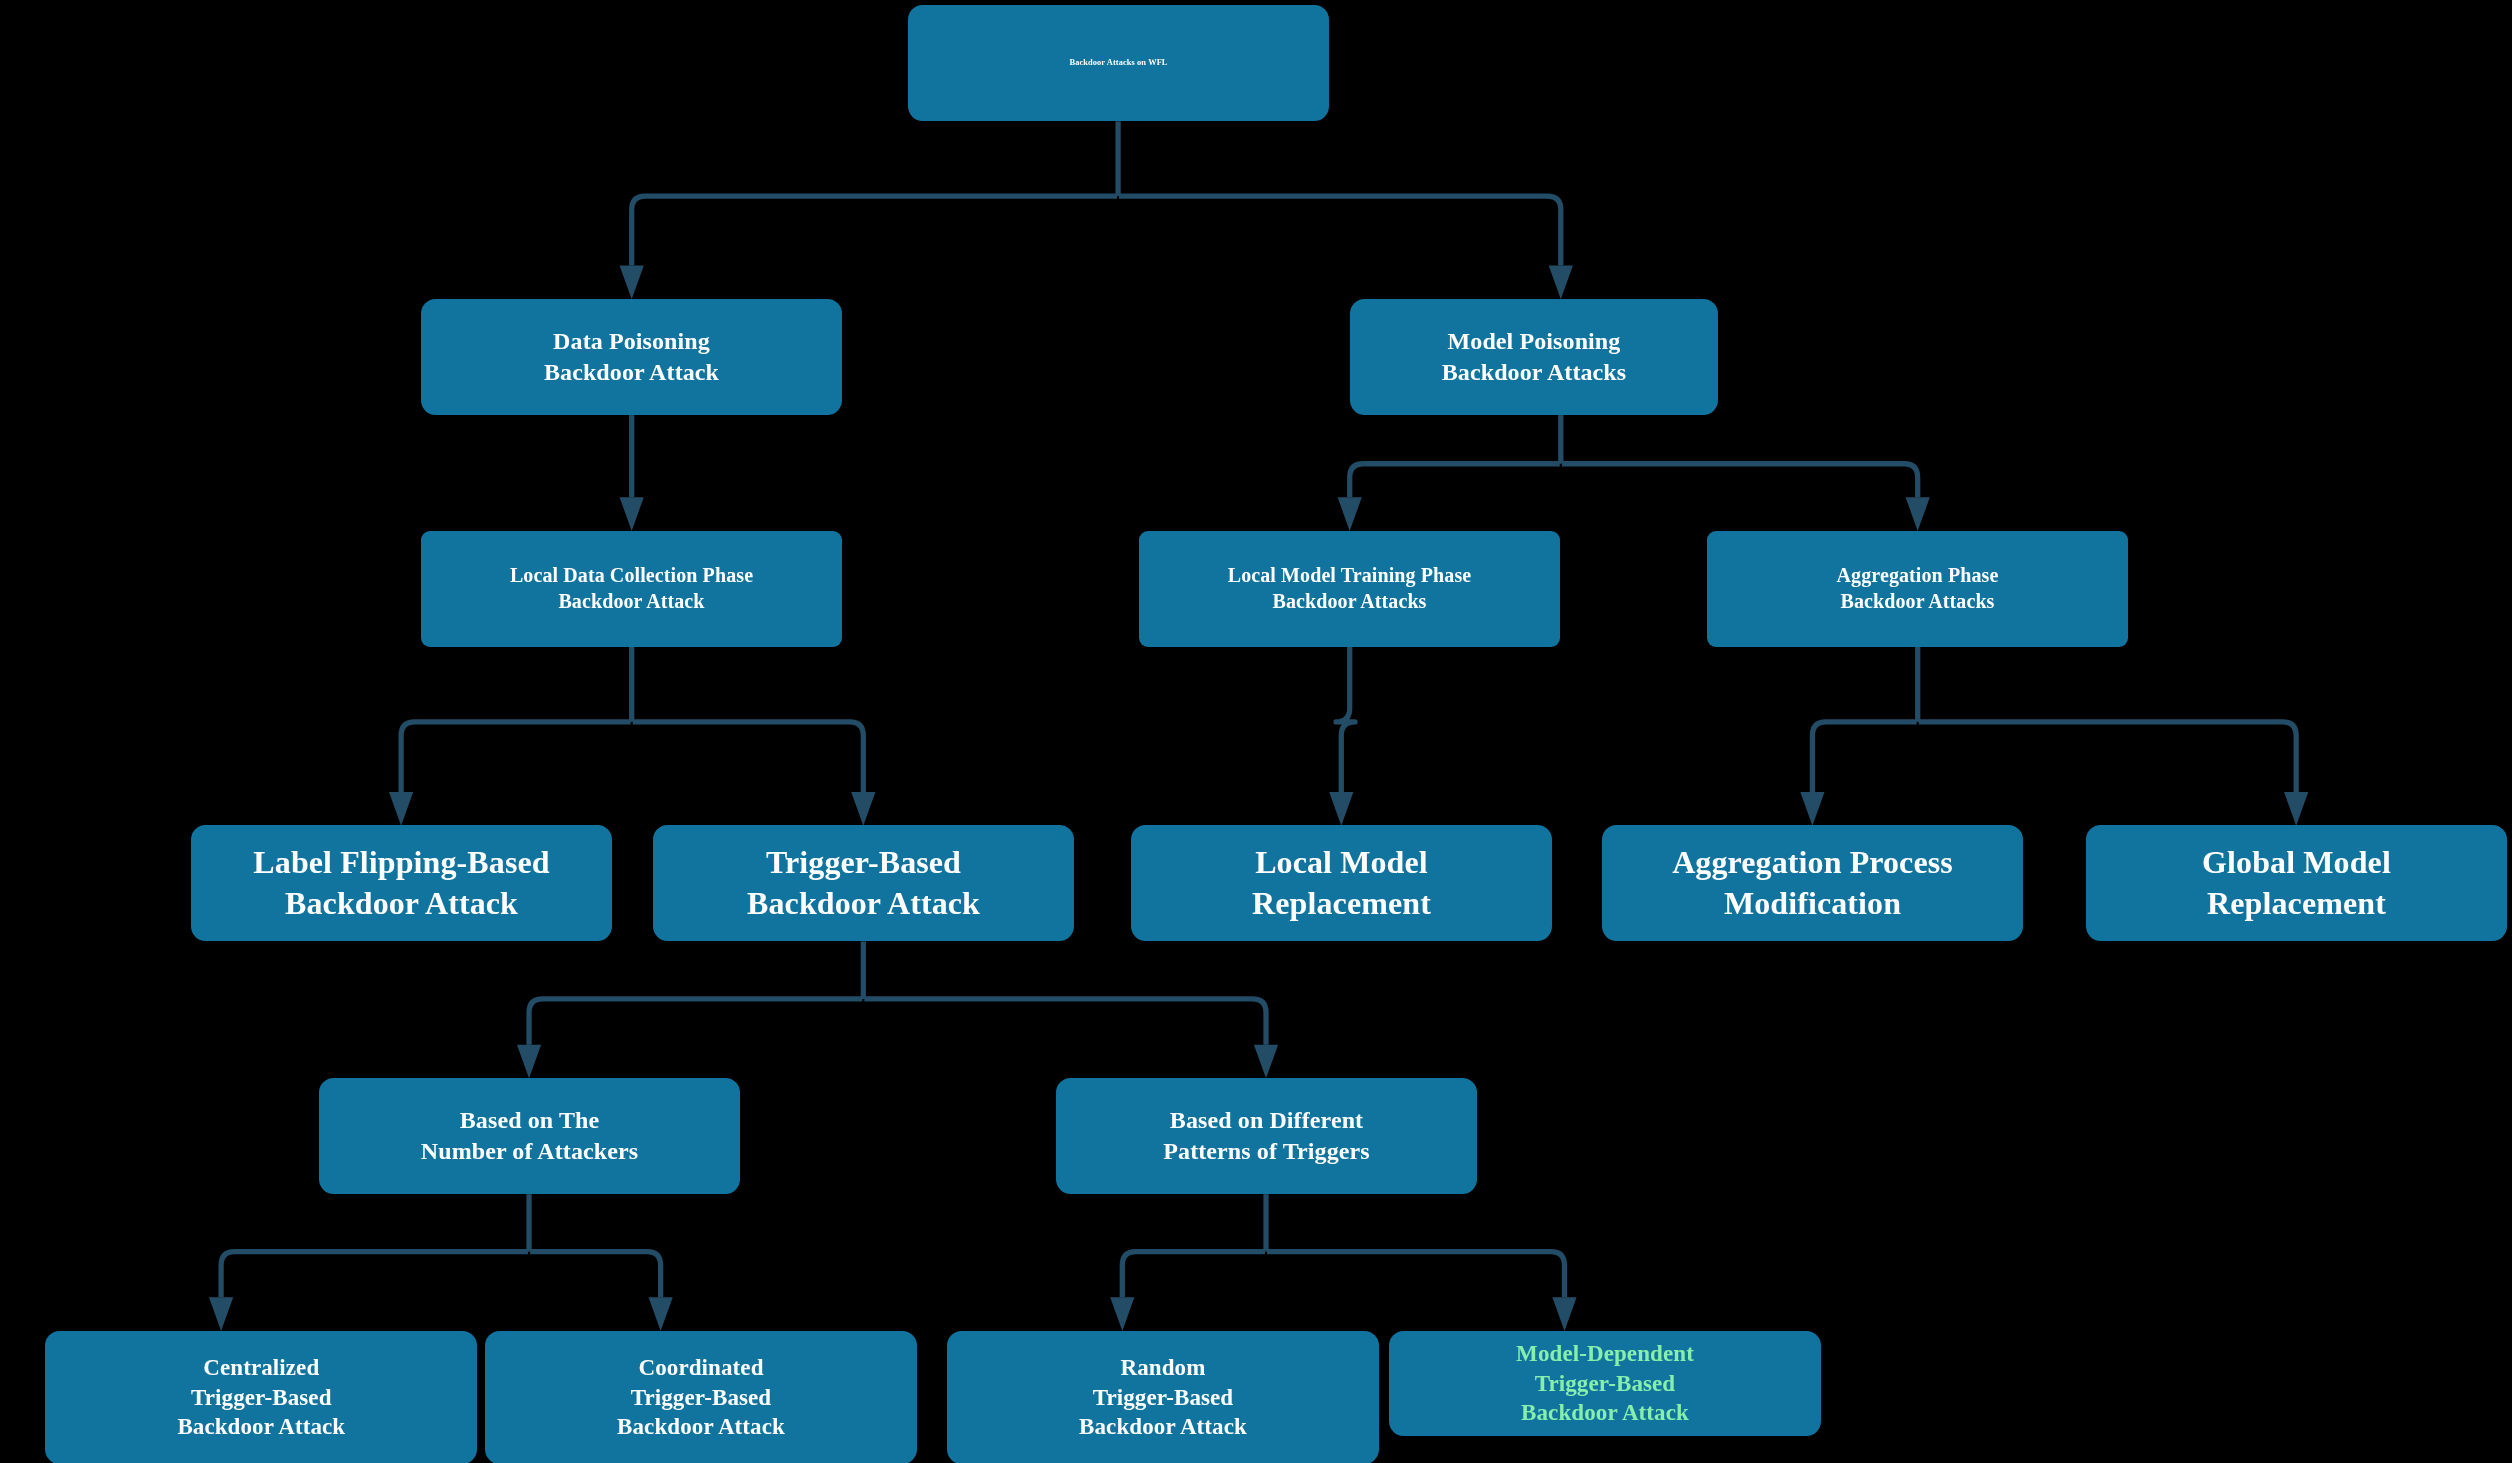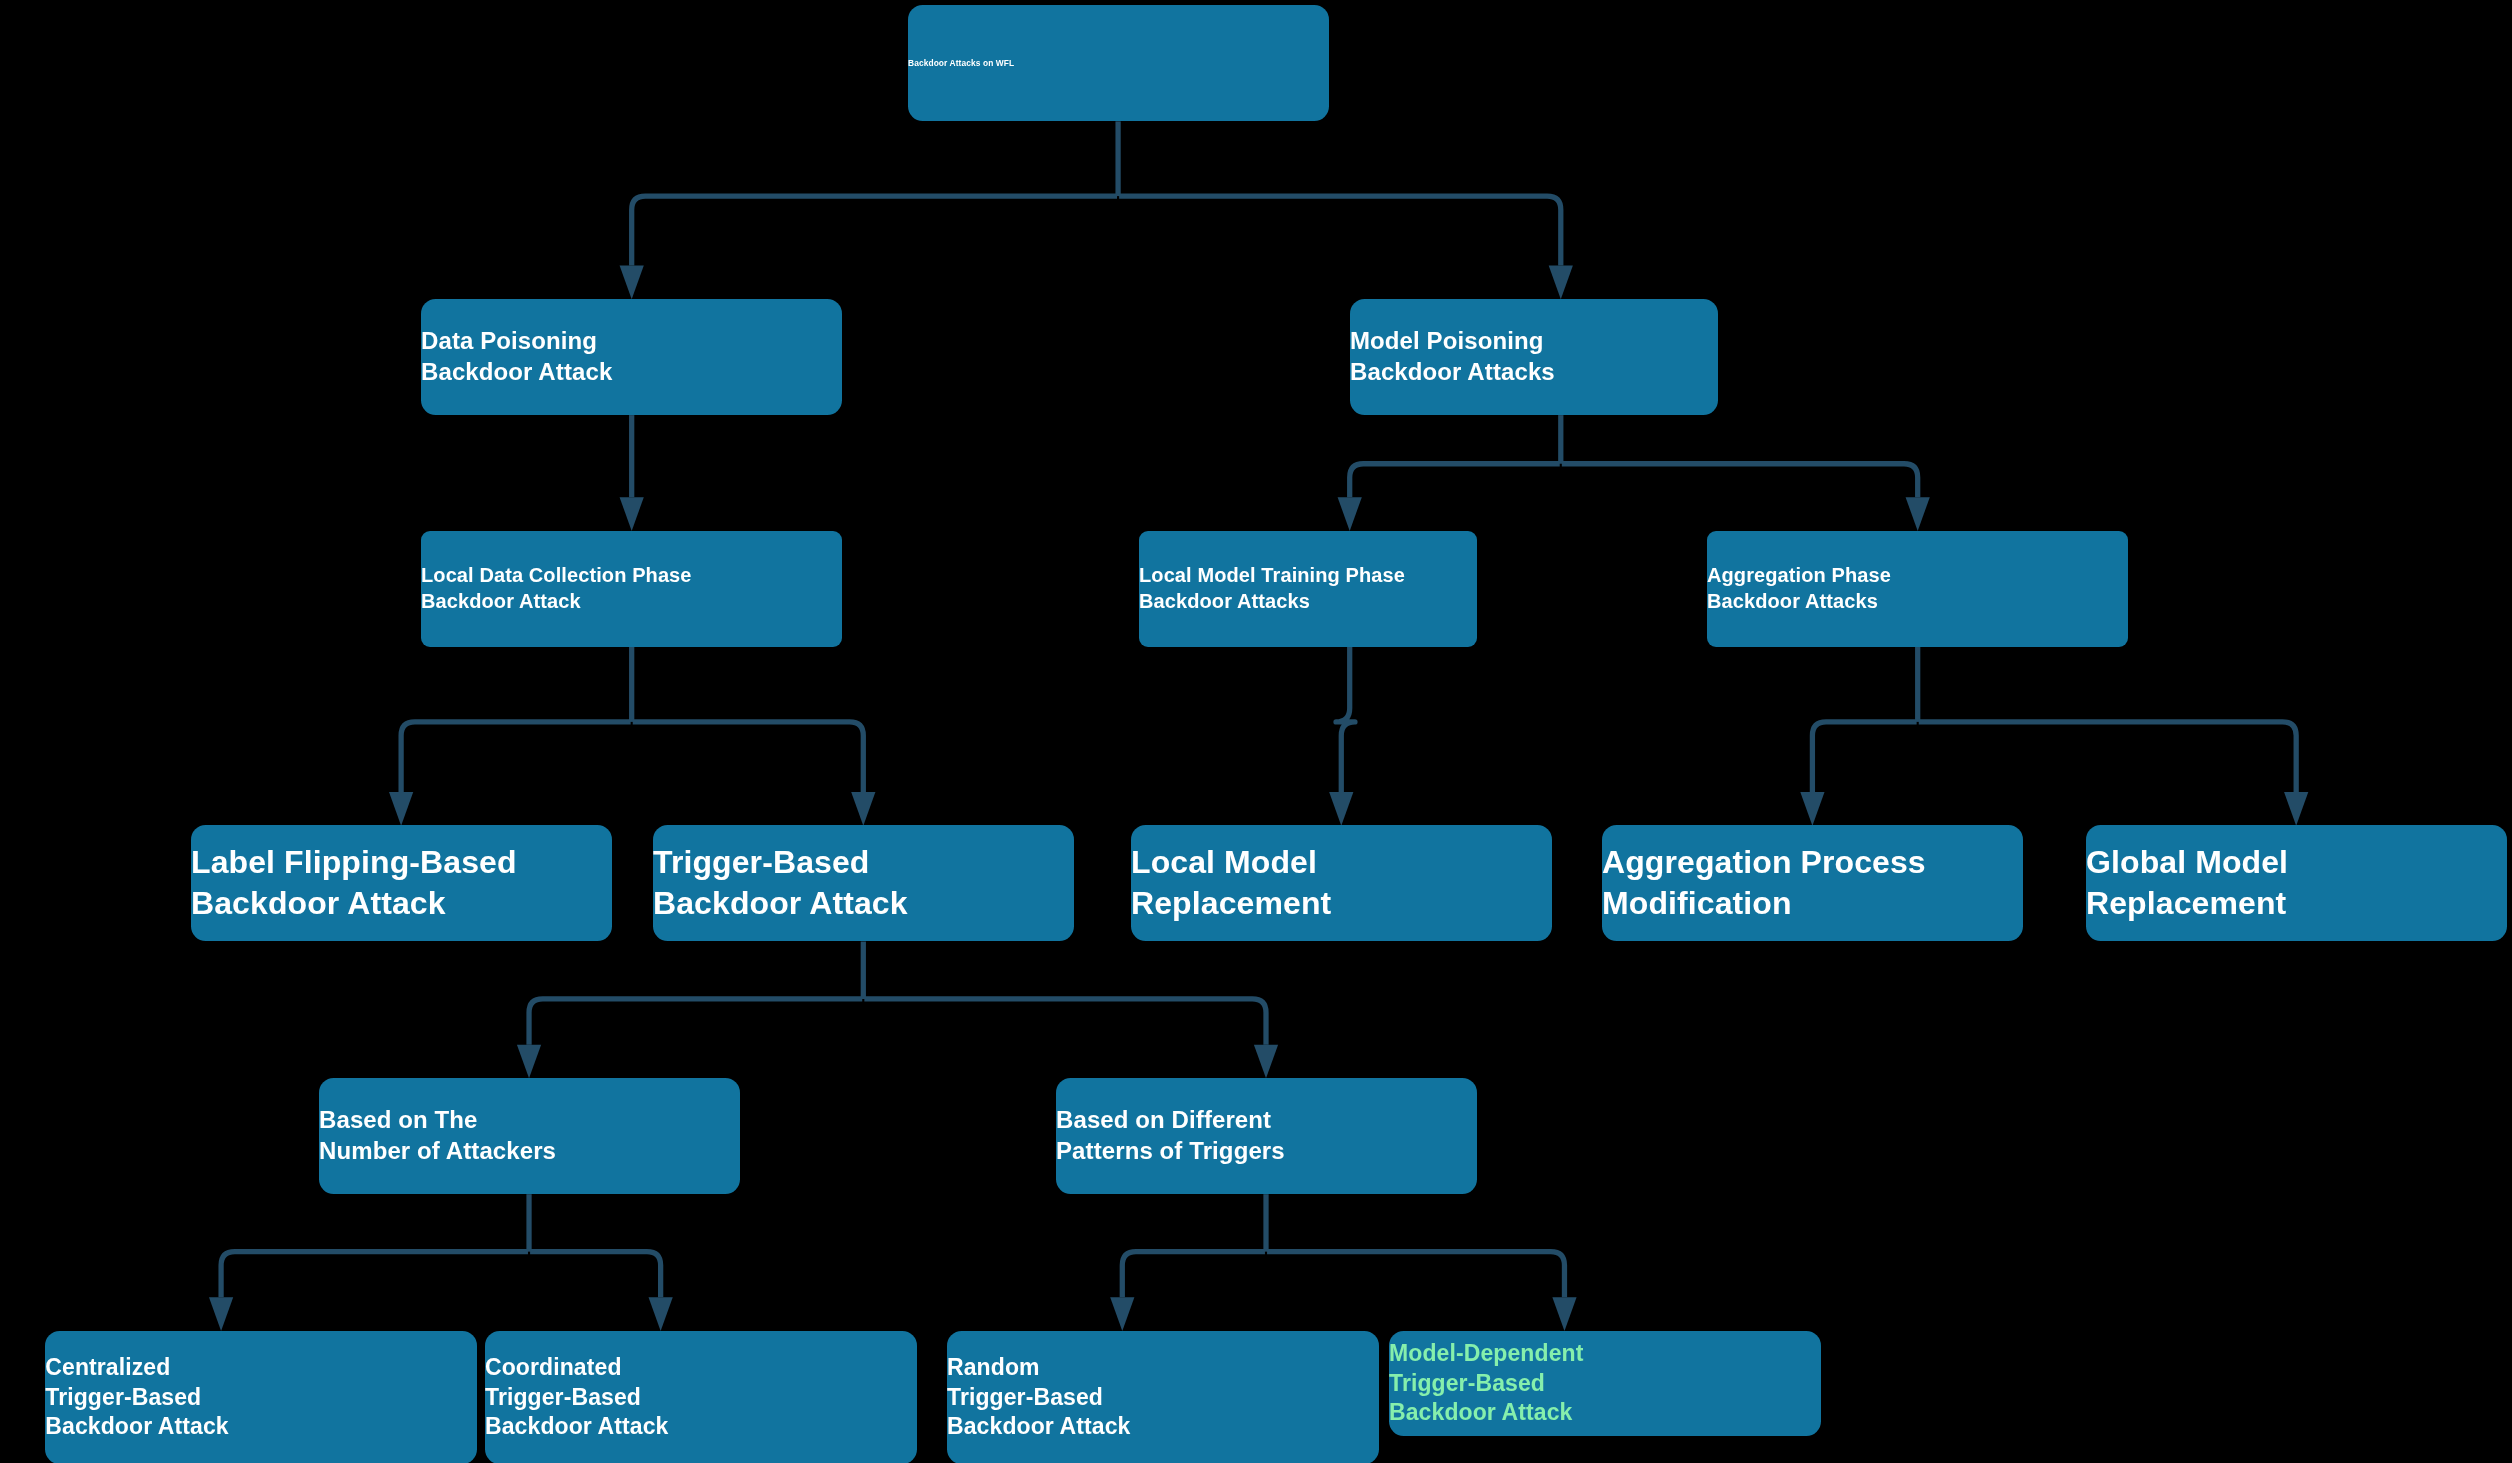--- a/index.html
+++ b/index.html
@@ -26,25 +26,25 @@
     width: 2512px;
     height: 1464px;
   }
   .node {
     position: absolute;
     box-sizing: border-box;
     background: #11749f;
     border-radius: 14.7px;
     display: flex;
     flex-direction: column;
-    align-items: flex-start;
+    align-items: center;
     justify-content: center;
     color: #ffffff;
     font-weight: bold;
-    font-family: Liberation Sans, sans-serif;
+    font-family: Liberation Serif, serif;
     text-align: center;
     line-height: 1.28;
     letter-spacing: 0.1px;
   }
   .node .line {
     display: block;
     white-space: nowrap;
   }
   .node-l2   { font-size: 24px; }
   .node-l3   { font-size: 20px; border-radius: 9px; }
@@ -106,21 +106,21 @@
         <span class="line">Backdoor Attack</span>
       </div>
       <div class="node node-l2" style="left: 1350px; top: 299px; width: 368px; height: 116px; background: rgb(17, 116, 159); color: rgb(255, 255, 255);">
         <span class="line">Model Poisoning</span>
         <span class="line">Backdoor Attacks</span>
       </div>
       <div class="node node-l3" style="left: 421px; top: 531px; width: 421px; height: 116px; background: rgb(17, 116, 159); color: rgb(255, 255, 255);">
         <span class="line">Local Data Collection Phase</span>
         <span class="line">Backdoor Attack</span>
       </div>
-      <div class="node node-l3" style="left: 1139px; top: 531px; width: 338px; height: 116px; background: rgb(17, 116, 159); color: rgb(255, 255, 255);">
+      <div class="node node-l3" style="left: 1139px; top: 531px; width: 421px; height: 116px; background: rgb(17, 116, 159); color: rgb(255, 255, 255);">
         <span class="line">Local Model Training Phase</span>
         <span class="line">Backdoor Attacks</span>
       </div>
       <div class="node node-l3" style="left: 1707px; top: 531px; width: 421px; height: 116px; background: rgb(17, 116, 159); color: rgb(255, 255, 255);">
         <span class="line">Aggregation Phase</span>
         <span class="line">Backdoor Attacks</span>
       </div>
       <div class="node node-l4" style="left: 191px; top: 825px; width: 421px; height: 116px; background: rgb(17, 116, 159); color: rgb(255, 255, 255);">
         <span class="line">Label Flipping-Based</span>
         <span class="line">Backdoor Attack</span>

